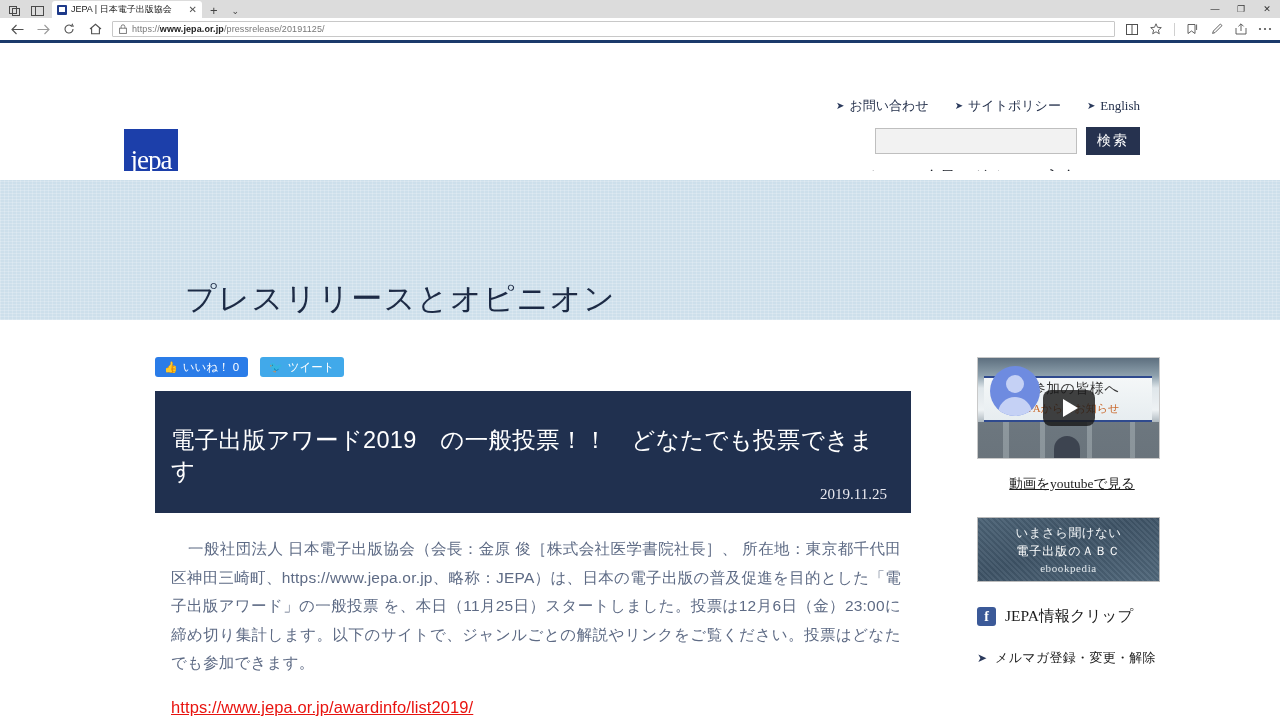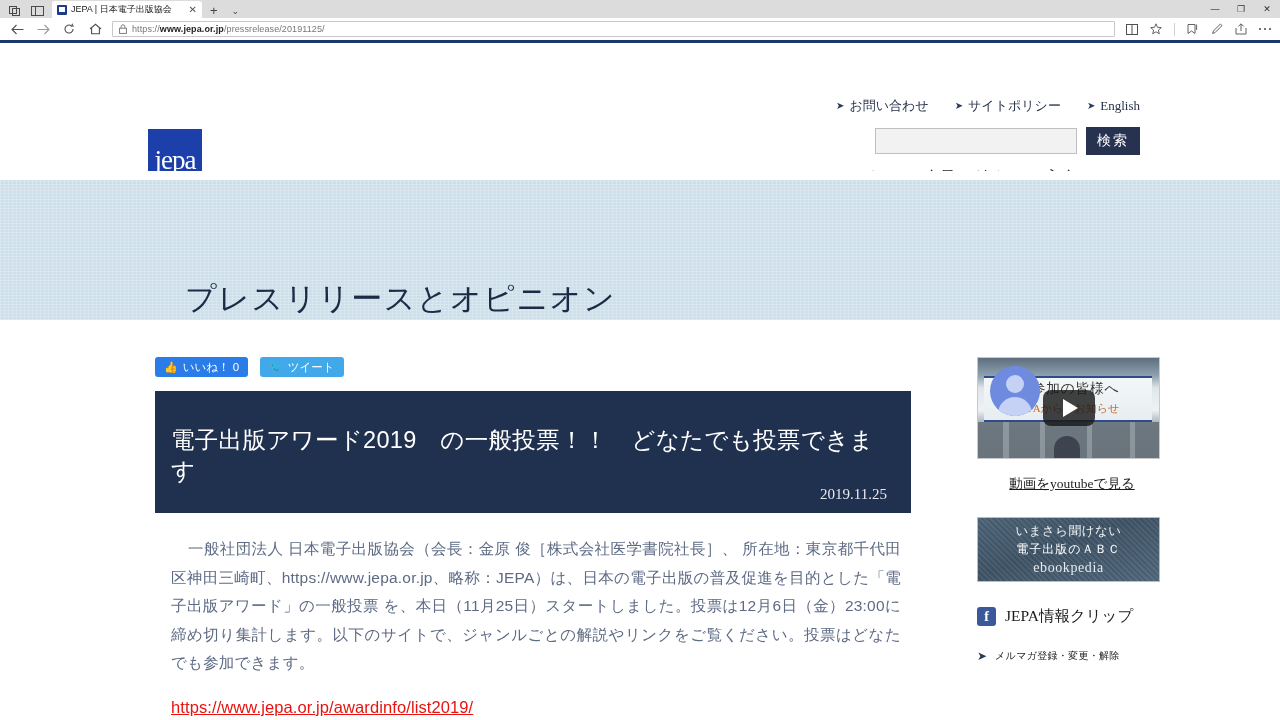--- a/index.html
+++ b/index.html
@@ -85,21 +85,21 @@
   .searchbox {
     width: 202px; height: 26px; border:1px solid #bfbfbf; background:#f2f2f2; outline:none;
     font-size: 12px; padding: 0 6px; color:#333; font-family:"Liberation Sans", sans-serif;
   }
   .searchbtn {
     width: 54px; height: 28px; background:#26324f; color:#fff; border:none;
     font-family:"Liberation Serif", serif; font-size: 14px; letter-spacing: 2px;
     display:flex; align-items:center; justify-content:center; cursor:pointer;
   }
 
-  .logo-area { position:absolute; left: 148px; top: 86px; display:flex; align-items:flex-start; gap: 14px; }
+  .logo-area { position:absolute; left: 124px; top: 86px; display:flex; align-items:flex-start; gap: 14px; }
   .logo-mark {
     width: 54px; height: 58px; background:#1c3faa; display:flex; align-items:center; justify-content:center;
   }
   .logo-mark span {
     font-family:"Liberation Serif", serif; font-size: 27px; color:#fff; letter-spacing:-1px;
     line-height:1; transform: translateY(2px);
   }
   .logo-text-jp {
     font-family:"Liberation Serif", serif; font-size: 21px; font-weight:bold; color:#1a1a1a;
     letter-spacing: 5px; line-height: 1.3;
@@ -221,32 +221,32 @@
 
   .abc-banner {
     width: 183px; height: 65px; margin-top: 24px; border:1px solid #bcbcbc;
     background:
       repeating-linear-gradient(45deg, rgba(255,255,255,.05) 0 2px, rgba(0,0,0,.05) 2px 4px),
       linear-gradient(160deg,#4c6376 0%, #3e5366 45%, #51687b 100%);
     display:flex; flex-direction:column; align-items:center; justify-content:center; gap:1px;
   }
   .abc-l1 { font-family:"Liberation Serif", serif; font-size: 12.5px; color:#f2f5f7; letter-spacing:.5px; }
   .abc-l2 { font-family:"Liberation Serif", serif; font-size: 12px; color:#ffffff; letter-spacing: 1px; }
-  .abc-l3 { font-family:"Liberation Serif", serif; font-size: 14px; color:#e3e9ed; letter-spacing:.6px; margin-top:1px;}
+  .abc-l3 { font-family:"Liberation Serif", serif; font-size: 11px; color:#e3e9ed; letter-spacing:.6px; margin-top:1px;}
 
   .side-link-row { display:flex; align-items:center; gap: 9px; margin-top: 24px; }
   .fb-square {
     width: 19px; height: 19px; background:#3b5998; border-radius:3px; color:#fff;
     font-family:"Liberation Serif", serif; font-weight:bold; font-size: 14px;
     display:flex; align-items:center; justify-content:center; line-height:1;
   }
   .side-link-text { font-family:"Liberation Serif", serif; font-size: 15.5px; color:#1c1c1c; }
   .side-arrow-row { display:flex; align-items:center; gap: 8px; margin-top: 22px; }
   .side-arrow { color:#2b3a5c; font-size: 12px; }
-  .side-arrow-text { font-family:Liberation Serif, serif; font-size: 10px; color:#1c1c1c; letter-spacing:.3px;}
+  .side-arrow-text { font-family:Liberation Serif, serif; font-size: 13px; color:#1c1c1c; letter-spacing:.3px;}
 </style>
 </head>
 <body>
 
 <div class="browser">
 
   <div class="titlebar">
     <div class="tb-left-icons">
       <div class="tb-icon">
         <svg width="12" height="10" viewBox="0 0 12 10">

